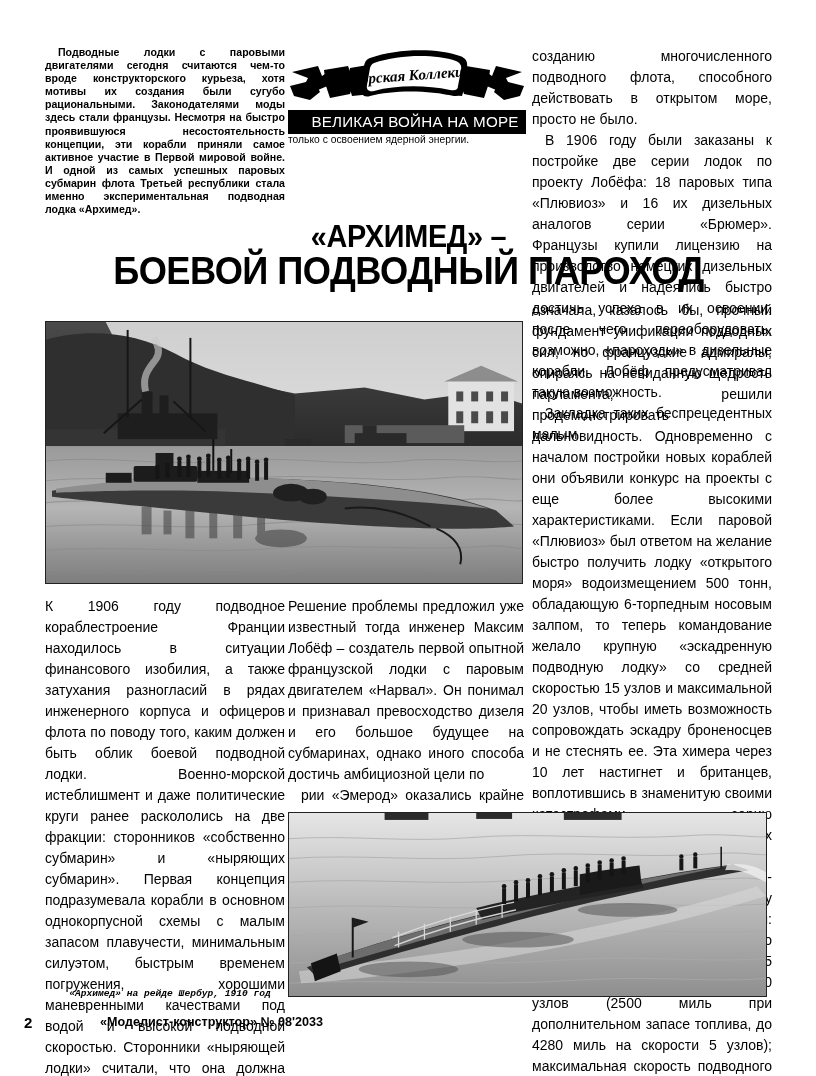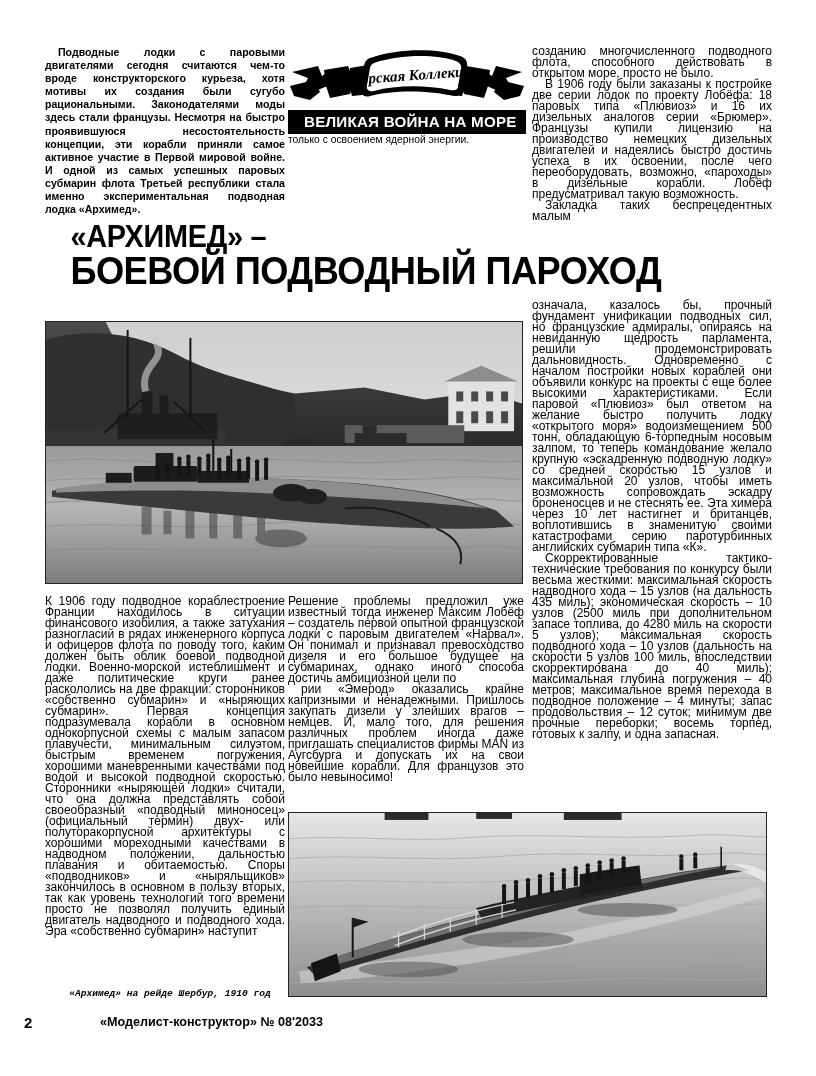--- a/index.html
+++ b/index.html
@@ -6,21 +6,21 @@
   html,body { background:#fff; }
   body {
     width:816px; height:1076px;
     font-family:"Liberation Sans", sans-serif;
     color:#000; position:relative; overflow:hidden;
   }
   .page { position:absolute; inset:0;border-radius:28px; }
 
   
   .col-text p {
-    font-size:12px; line-height:11px;
+    font-size:14px; line-height:21px;
     text-align:justify; text-justify:inter-word;
     hyphens:manual;
   }
   .col-text p + p { text-indent:13px; }
 
   
   .col { position:absolute; }
   .col-left   { left:45px;  width:240px; }
   .col-mid    { left:288px; width:236px; }
   .col-right  { left:532px; width:240px; }
@@ -31,37 +31,37 @@
     font-weight:bold; font-size:10.6px; line-height:13.1px;
     text-align:justify; text-indent:13px;
   }
 
   
   #masthead { position:absolute; left:288px; top:42px; width:238px; }
   .ribbon-wrap { width:238px; height:66px; display:block; }
   .blackbar {
     margin-top:2px;
     background:#000; color:#fff;
-    font-weight:bold; font-size:15.2px; letter-spacing:.2px;
-    text-align:left; padding:4px 0 5px 16px;
+    font-weight:normal; font-size:15.2px; letter-spacing:.2px;
+    text-align:center; padding:4px 0 5px 16px;
     line-height:1; white-space:nowrap;
   }
 
   
   #mid-top { top:134px; }
   #mid-top p { font-size:10.3px; line-height:12.35px; text-align:justify; }
   #mid-top p.ind { text-indent:13px; }
 
   
   #right-top { top:46px; }
 
   
   #headline {
     position:absolute; left:45px; top:222px; width:727px;
-    text-align:left; line-height:.94;
+    text-align:center; line-height:.94;
   }
   #headline .l1 { font-size:31px; font-weight:bold; letter-spacing:-.3px;
                   display:block; font-stretch:condensed; transform:scaleX(.93); }
   #headline .l2 { font-size:39px; font-weight:bold; letter-spacing:-.6px;
                   display:block; margin-top:2px; transform:scaleX(.93); }
 
   
   .photo { position:absolute; border:1px solid #222; overflow:hidden; background:#b9b9b9; }
   #photo1 { left:45px; top:321px; width:478px; height:263px; }
   #photo2 { left:288px; top:812px; width:479px; height:185px; }

